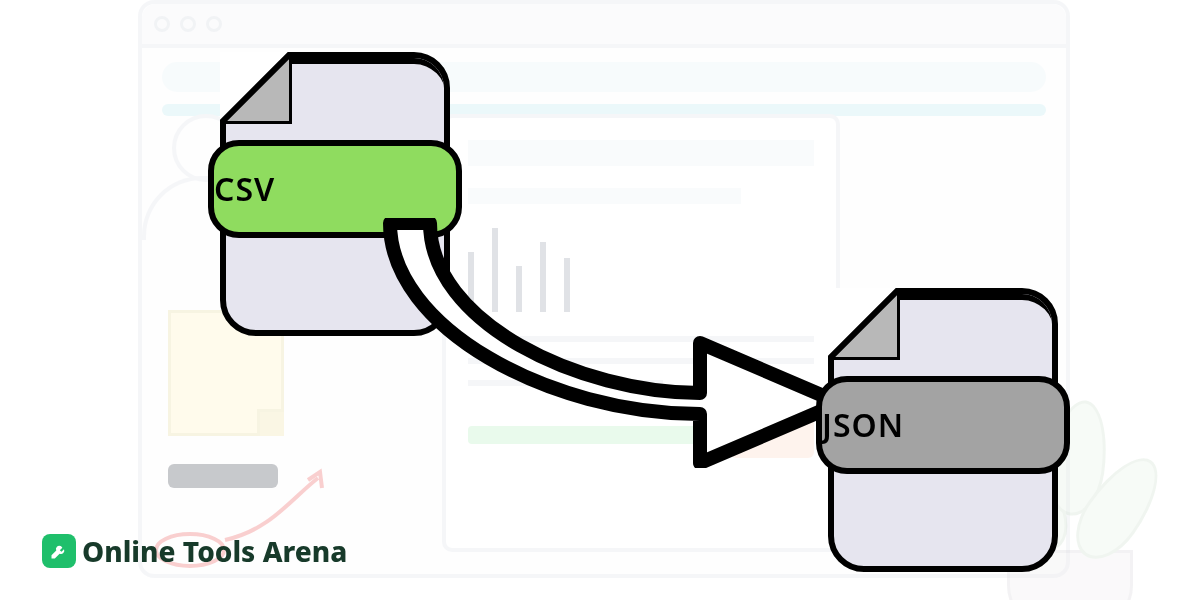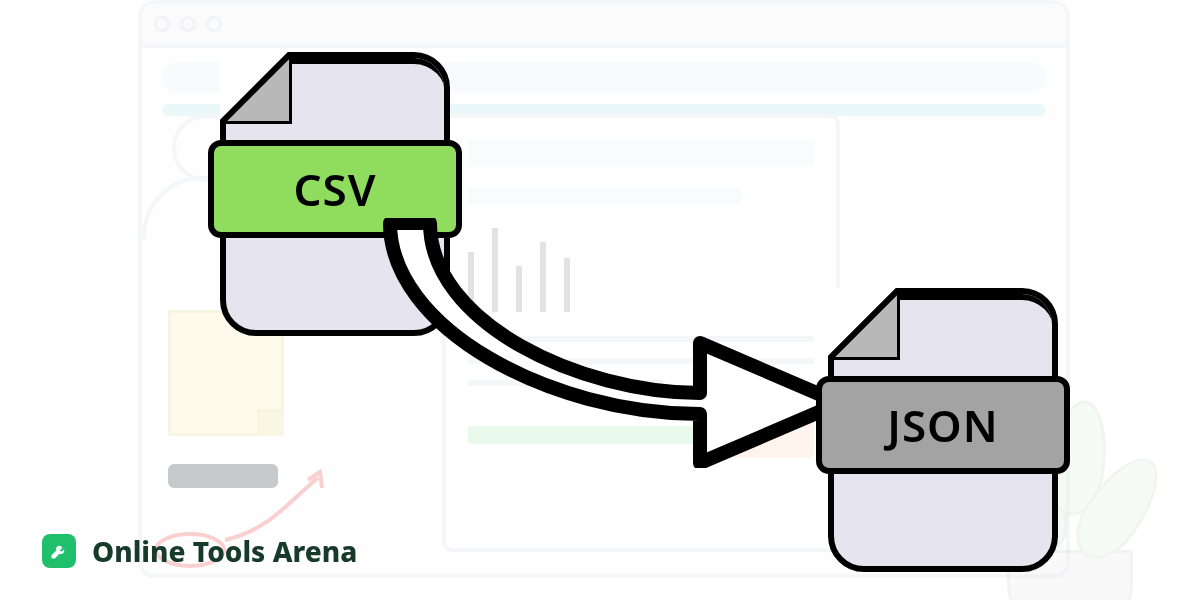--- a/index.html
+++ b/index.html
@@ -29,31 +29,31 @@
 .doc-cta{height:18px;background:#b8f0c2;margin:40px 22px 0;border-radius:4px}
 .plant{position:absolute;right:30px;bottom:-20px;width:200px;height:240px}
 .pot{width:120px;height:70px;background:#f0eef0;border:3px solid #d9d7db;border-radius:0 0 40px 40px;margin:170px auto 0}
 .leaf{position:absolute;width:50px;height:110px;border:3px solid #cfe0cf;background:#e6f2e6;border-radius:50% 50% 50% 50%/60% 60% 40% 40%}
 .l1{left:30px;top:60px;transform:rotate(-30deg)}
 .l2{left:80px;top:20px;transform:rotate(8deg)}
 .l3{left:120px;top:70px;transform:rotate(35deg)}
 .scribble{position:absolute;left:150px;bottom:20px}
 
 .file{position:absolute;width:218px;height:272px;border-radius:36px;border:6px solid #000;background:#e6e5ef;box-shadow:0 8px 0 -2px #000 inset,0 0 0 0;}
-.file .label{position:absolute;left:-18px;right:-18px;top:48%;transform:translateY(-50%);height:86px;border:6px solid #000;border-radius:13px;display:flex;align-items:center;justify-content:center;font-weight:600;font-size:44px;letter-spacing:1px}
+.file .label{position:absolute;left:-18px;right:-18px;top:48%;transform:translateY(-50%);height:86px;border:6px solid #000;border-radius:31px;display:flex;align-items:center;justify-content:flex-start;font-weight:600;font-size:32px;letter-spacing:1px}
 .csv{left:220px;top:52px}
 .csv .label{background:#8fdc5f}
 .json{left:828px;top:288px}
 .json .label{background:#a3a3a3}
 .file::after{content:"";position:absolute;left:0;top:0;width:0;height:0;border-style:solid;border-width:68px 68px 0 0;border-color:transparent transparent transparent transparent}
 .file .corner{position:absolute;left:-6px;top:-6px;width:72px;height:72px;overflow:hidden}
 .file .corner svg{display:block}
 .arrow{position:absolute;left:370px;top:218px}
 
-.brand{position:absolute;left:42px;bottom:30px;display:flex;align-items:center;gap:16px;font-weight:800;font-size:28px;color:#173a2a}
+.brand{position:absolute;left:42px;bottom:30px;display:flex;align-items:center;gap:6px;font-weight:800;font-size:28px;color:#173a2a}
 .brand-ico{width:34px;height:34px;border-radius:8px;background:#1fbf6b;display:flex;align-items:center;justify-content:center}
 .brand-ico svg{display:block}
 </style>
 </head>
 <body>
 
 <div class="stage">
 
   <div class="faded browser">
     <div class="browser-tabs">

